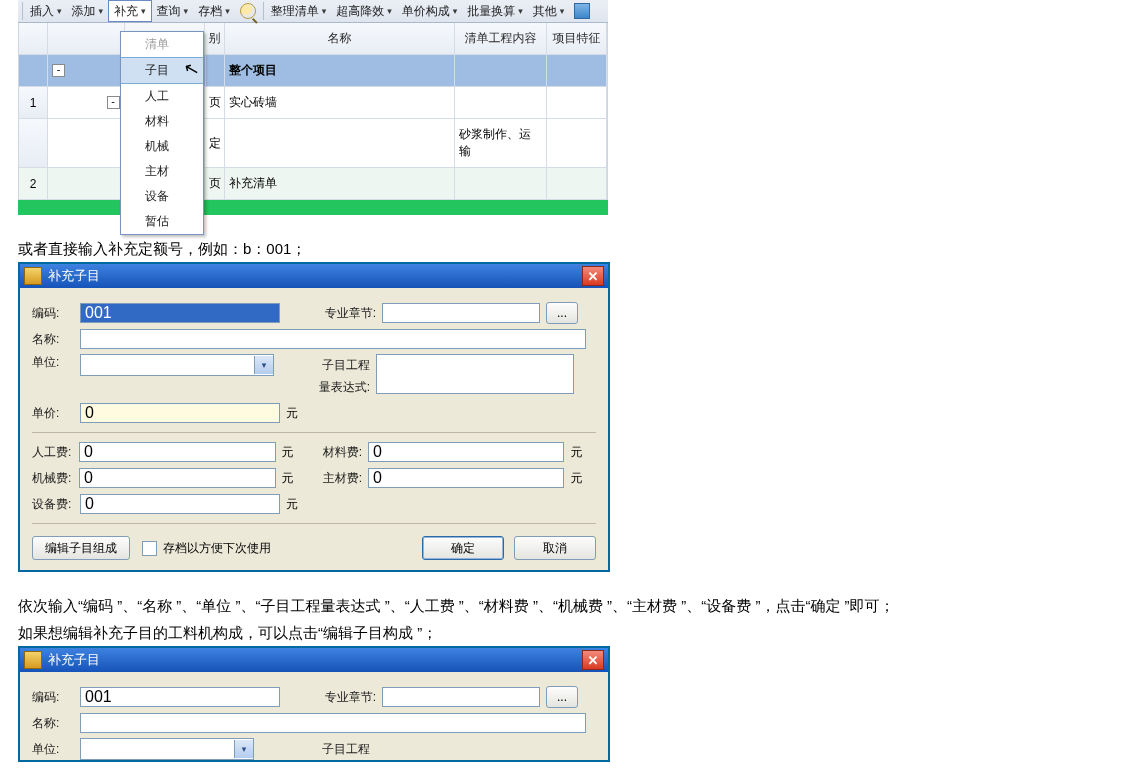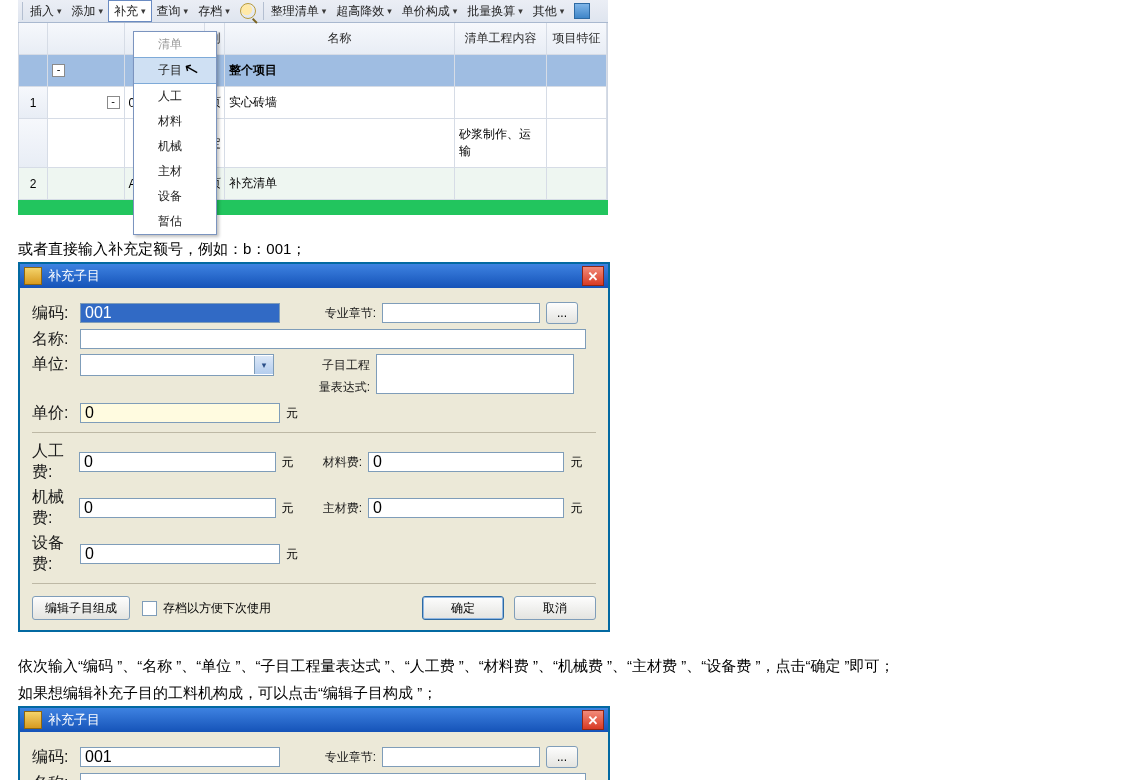--- a/index.html
+++ b/index.html
@@ -111,21 +111,21 @@
   .gridrow.sel .cell.bold { font-weight: 700; }
   .gridrow.alt .cell { background: #eef6f1; }
   .minus{
     width:11px;height:11px;border:1px solid #8a8a8a;line-height:9px;text-align:center;font-size:11px;color:#000;background:#fff;
   }
 
   
   .dropdown {
     position: absolute;
     top: 31px;
-    left: 115px;
+    left: 102px;
     width: 82px;
     background: #fff;
     border: 1px solid #7b94bf;
     box-shadow: 2px 2px 3px rgba(0,0,0,.25);
   }
   .dd-item {
     padding: 4px 8px 4px 24px;
     font-size: 12px;
     color: #222;
   }
@@ -186,21 +186,21 @@
   .form-row{
     display:flex;
     align-items:center;
     margin:4px 0;
     min-height:22px;
   }
   .lbl{
     width:48px;
     text-align:left;
     color:#1a1a1a;
-    font-size:16px;
+    font-size:12px;
   }
   .lbl2{
     width:56px;
     text-align:right;
     color:#1a1a1a;
     font-size:12px;
     padding-right:6px;
   }
   .inp{
     height:18px;

